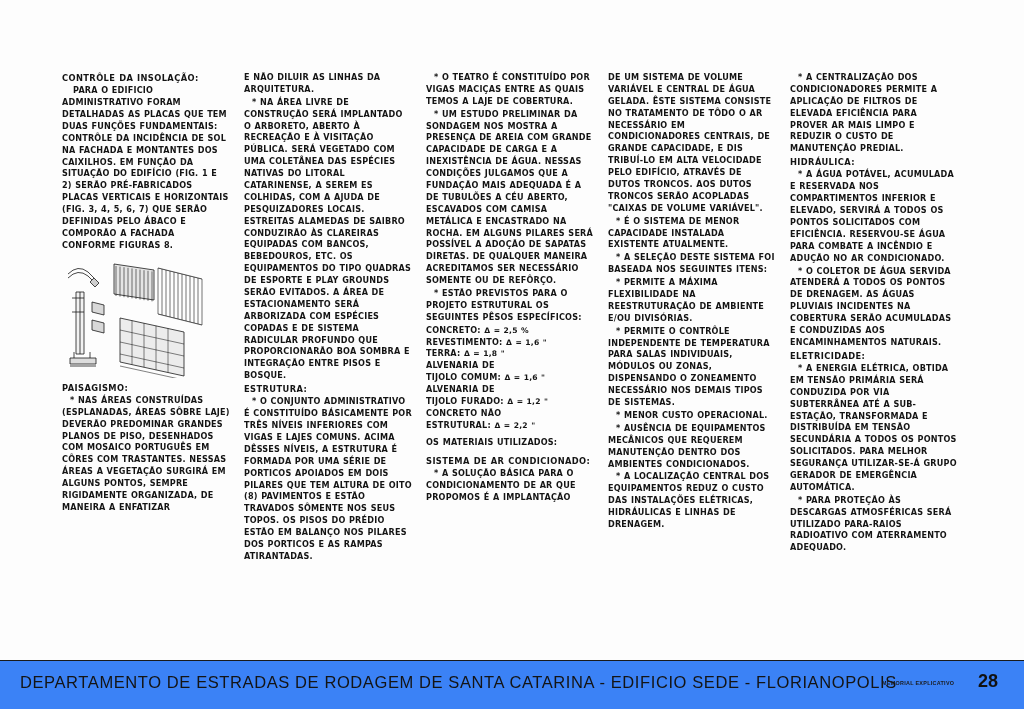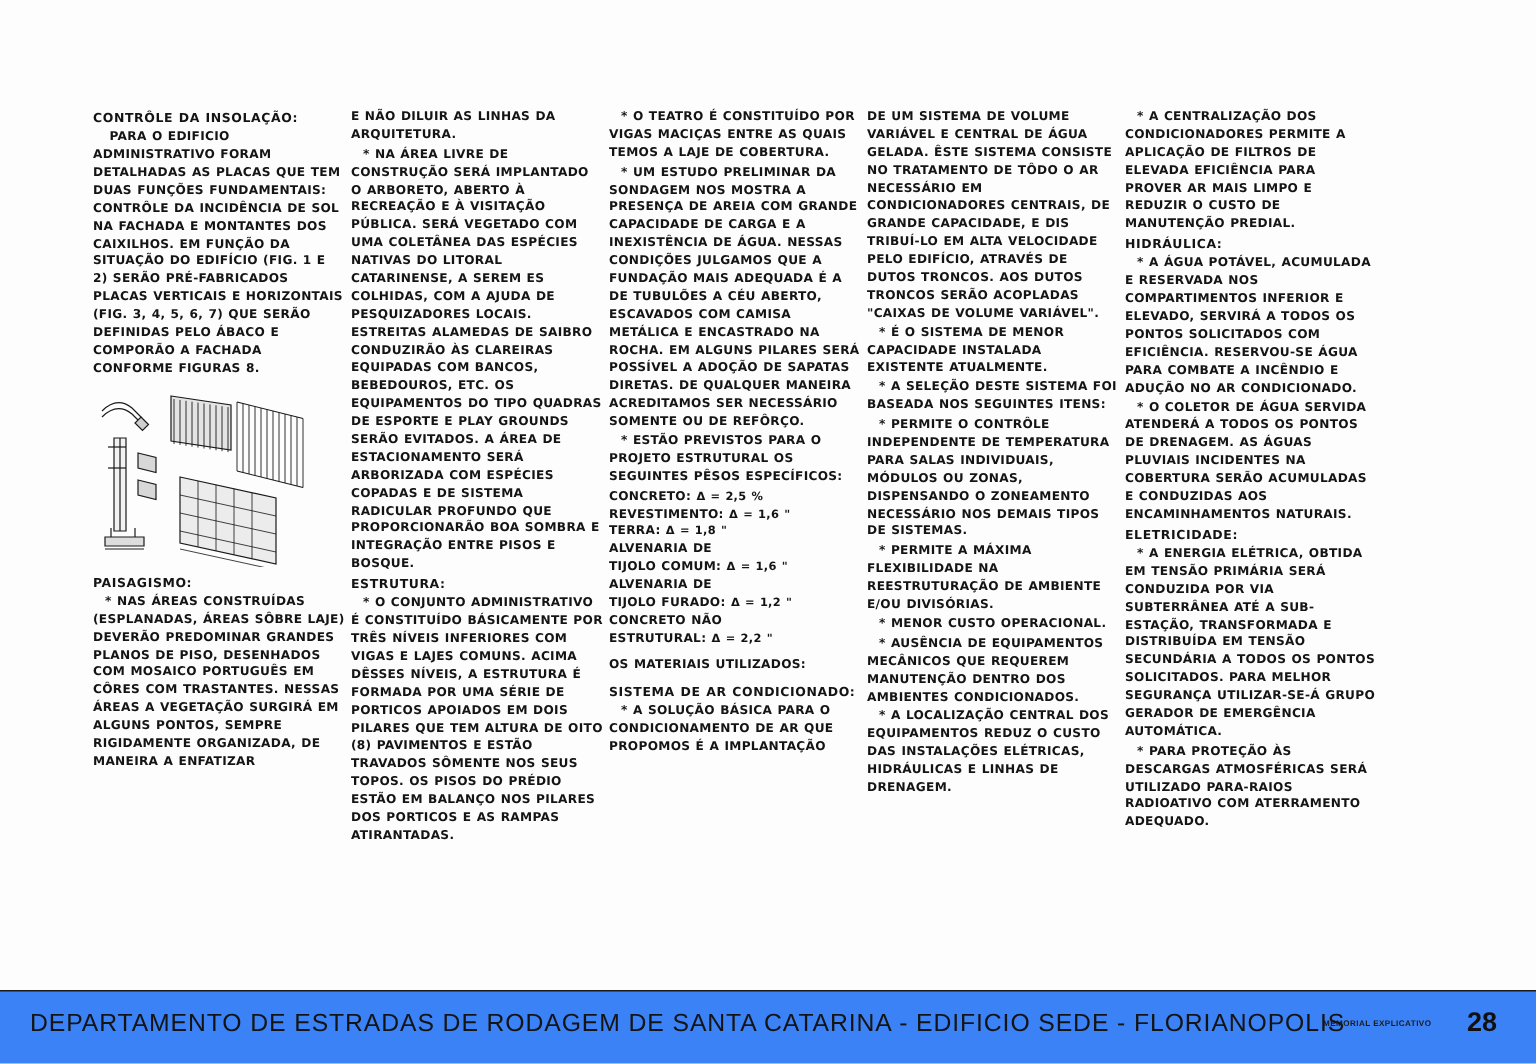--- a/index.html
+++ b/index.html
@@ -22,21 +22,21 @@
     height: 709px;
     background: #fdfdfd;
   }
   .columns {
     position: absolute;
     left: 62px;
     top: 72px;
     width: 912px;
     height: 570px;
     display: flex;
-    gap: 4px;
+    gap: 14px;
   }
   .col {
     width: 168px;
     flex: 0 0 168px;
     font-family: "DejaVu Sans", sans-serif;
     font-size: 8.1px;
     line-height: 1.47;
     letter-spacing: 0.2px;
     text-transform: uppercase;
     font-weight: 700;
@@ -231,22 +231,22 @@
 
       <div class="spacer-sm"></div>
       <p class="heading">SISTEMA DE AR CONDICIONADO:</p>
       <p class="star">* A SOLUÇÃO BÁSICA PARA O CONDICIONAMENTO DE AR QUE PROPOMOS É A IMPLANTAÇÃO</p>
     </div>
 
     <div class="col">
       <p>DE UM SISTEMA DE VOLUME VARIÁVEL E CENTRAL DE ÁGUA GELADA. ÊSTE SISTEMA CONSISTE NO TRATAMENTO DE TÔDO O AR NECESSÁRIO EM CONDICIONADORES CENTRAIS, DE GRANDE CAPACIDADE, E DIS TRIBUÍ-LO EM ALTA VELOCIDADE PELO EDIFÍCIO, ATRAVÉS DE DUTOS TRONCOS. AOS DUTOS TRONCOS SERÃO ACOPLADAS "CAIXAS DE VOLUME VARIÁVEL".</p>
       <p class="star">* É O SISTEMA DE MENOR CAPACIDADE INSTALADA EXISTENTE ATUALMENTE.</p>
       <p class="star">* A SELEÇÃO DESTE SISTEMA FOI BASEADA NOS SEGUINTES ITENS:</p>
+      <p class="star">* PERMITE A MÁXIMA FLEXIBILIDADE NA REESTRUTURAÇÃO DE AMBIENTE E/OU DIVISÓRIAS.</p>
       <p class="star">* PERMITE O CONTRÔLE INDEPENDENTE DE TEMPERATURA PARA SALAS INDIVIDUAIS, MÓDULOS OU ZONAS, DISPENSANDO O ZONEAMENTO NECESSÁRIO NOS DEMAIS TIPOS DE SISTEMAS.</p>
-      <p class="star">* PERMITE A MÁXIMA FLEXIBILIDADE NA REESTRUTURAÇÃO DE AMBIENTE E/OU DIVISÓRIAS.</p>
       <p class="star">* MENOR CUSTO OPERACIONAL.</p>
       <p class="star">* AUSÊNCIA DE EQUIPAMENTOS MECÂNICOS QUE REQUEREM MANUTENÇÃO DENTRO DOS AMBIENTES CONDICIONADOS.</p>
       <p class="star">* A LOCALIZAÇÃO CENTRAL DOS EQUIPAMENTOS REDUZ O CUSTO DAS INSTALAÇÕES ELÉTRICAS, HIDRÁULICAS E LINHAS DE DRENAGEM.</p>
     </div>
 
     <div class="col">
       <p class="star">* A CENTRALIZAÇÃO DOS CONDICIONADORES PERMITE A APLICAÇÃO DE FILTROS DE ELEVADA EFICIÊNCIA PARA PROVER AR MAIS LIMPO E REDUZIR O CUSTO DE MANUTENÇÃO PREDIAL.</p>
       <p class="heading">HIDRÁULICA:</p>
       <p class="star">* A ÁGUA POTÁVEL, ACUMULADA E RESERVADA NOS COMPARTIMENTOS INFERIOR E ELEVADO, SERVIRÁ A TODOS OS PONTOS SOLICITADOS COM EFICIÊNCIA. RESERVOU-SE ÁGUA PARA COMBATE A INCÊNDIO E ADUÇÃO NO AR CONDICIONADO.</p>
       <p class="star">* O COLETOR DE ÁGUA SERVIDA ATENDERÁ A TODOS OS PONTOS DE DRENAGEM. AS ÁGUAS PLUVIAIS INCIDENTES NA COBERTURA SERÃO ACUMULADAS E CONDUZIDAS AOS ENCAMINHAMENTOS NATURAIS.</p>

